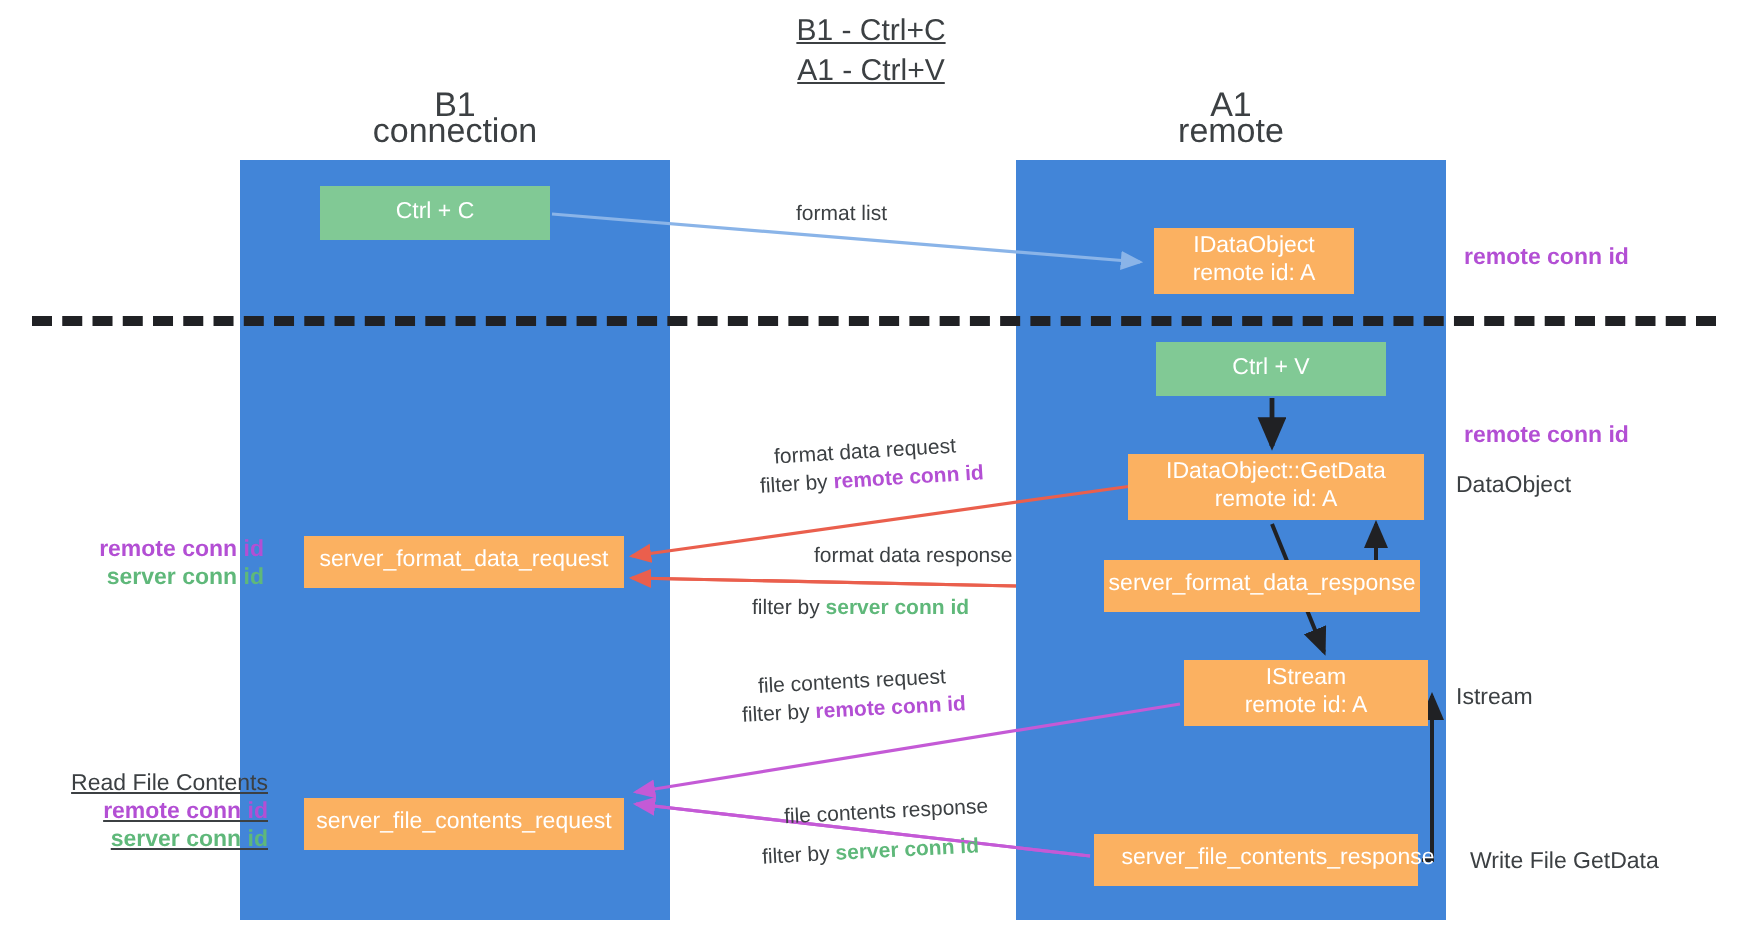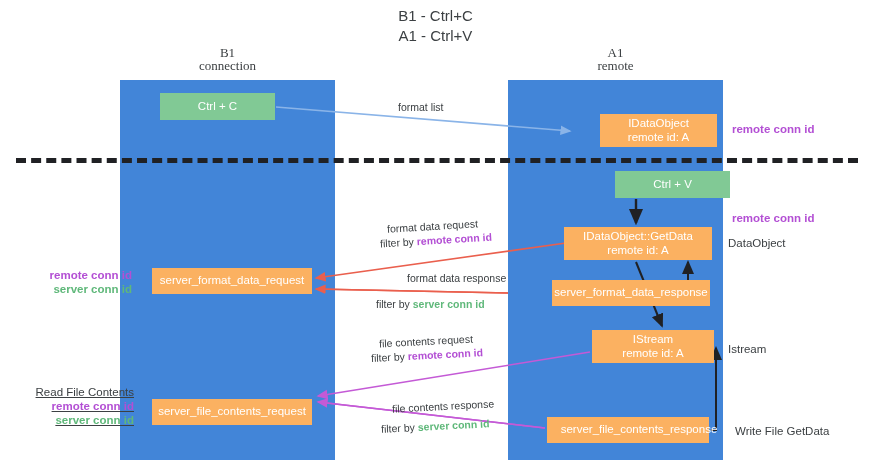--- a/index.html
+++ b/index.html
@@ -20,57 +20,56 @@
     position:absolute;
     background:#4285d8;
   }
   #lane-b1{left:120px;top:80px;width:215px;height:380px;}
   #lane-a1{left:508px;top:80px;width:215px;height:380px;}
 
   
   .lane-header{
     position:absolute;
     text-align:center;
-    font-size:13px;
+    font-size:17px;
     line-height:13px;
     color:#3c4043;
     width:215px;
-    font-family:Liberation Serif, serif;
   }
   #head-b1{left:120px;top:46px;}
   #head-a1{left:508px;top:46px;}
   .lane-header .l1{display:block;}
   .lane-header .l2{display:block;}
 
   
   #title{
     position:absolute;left:0;top:6px;width:871px;
-    text-align:center;font-size:15px;line-height:20px;color:#3c4043;
+    text-align:center;font-size:15px;line-height:20px;color:#3c4043;text-decoration:underline;
   }
   #title span{display:block;}
 
   
   .node{
     position:absolute;
     display:flex;flex-direction:column;
     align-items:center;justify-content:center;
     color:#ffffff;
     font-size:11.5px;
     line-height:13.5px;
     text-align:right;
     box-sizing:border-box;
     padding:2px 4px;
   }
   .node.green{background:#81c995;}
   .node.orange{background:#fbb161;}
   .node .line2{font-size:11.5px;}
 
   #n-ctrlc{left:160px;top:93px;width:115px;height:27px;}
-  #n-idataobject{left:600px;top:114px;width:117px;height:33px;}
-  #n-ctrlv{left:578px;top:171px;width:115px;height:27px;margin-left:37px;}
+  #n-idataobject{left:577px;top:114px;width:100px;height:33px;}
+  #n-ctrlv{left:578px;top:171px;width:115px;height:27px;}
   #n-getdata{left:564px;top:227px;width:148px;height:33px;}
   #n-sfdreq{left:152px;top:268px;width:160px;height:26px;}
   #n-sfdresp{left:512px;top:280px;width:158px;height:26px;margin-left:40px;}
   #n-istream{left:592px;top:330px;width:122px;height:33px;}
   #n-sfcreq{left:152px;top:399px;width:160px;height:26px;}
   #n-sfcresp{left:547px;top:417px;width:162px;height:26px;padding-left:26px;}
 
   
   .side-label{
     position:absolute;font-size:11.5px;line-height:14px;

